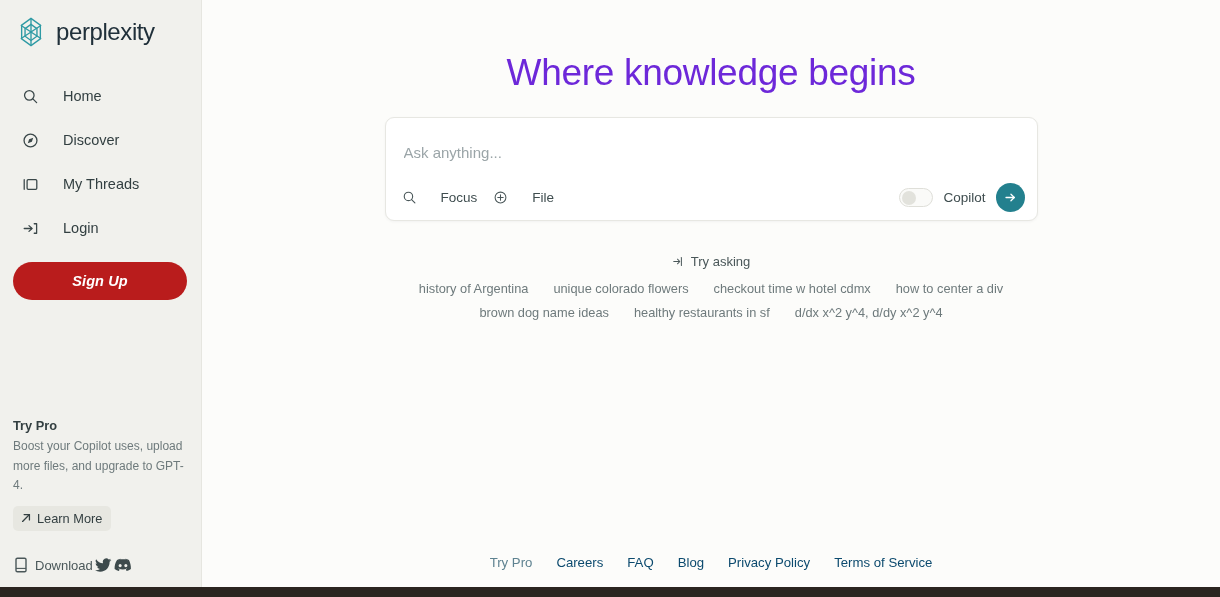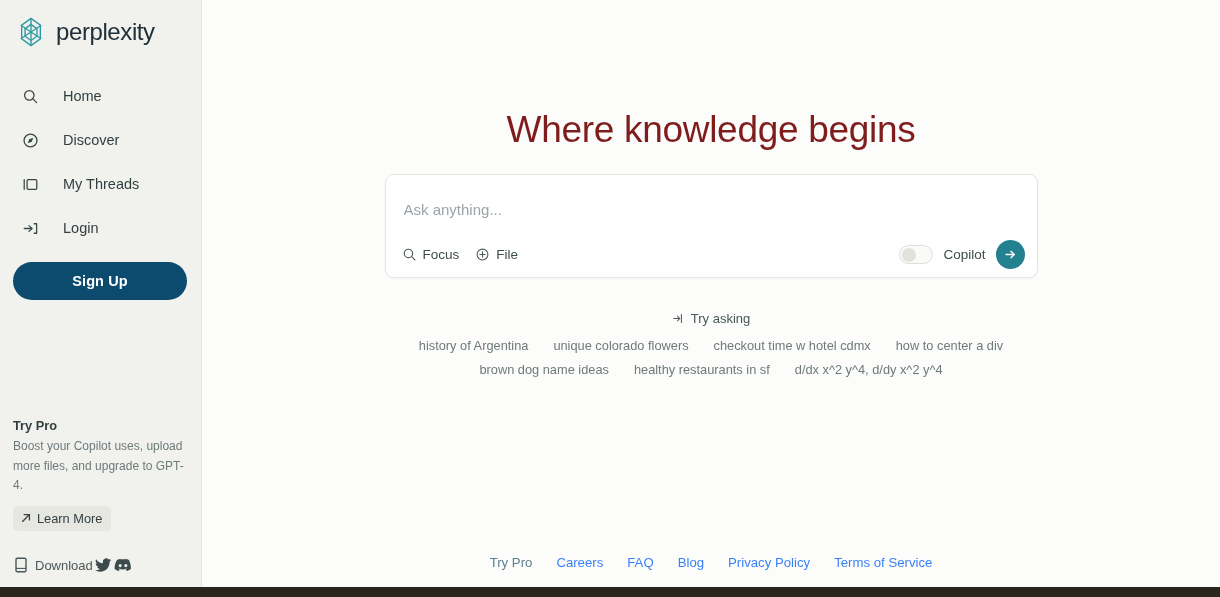--- a/index.html
+++ b/index.html
@@ -91,29 +91,30 @@
     padding-left: 22px;
     cursor: pointer;
   }
   .nav-item .ico { width: 17px; height: 17px; flex: 0 0 17px; display: block; }
   .nav-label { font-size: 14.5px; color: #323F41; }
 
   .signup-btn {
     margin: 12px 0 0 13px;
     width: 174px;
     height: 38px;
-    background: #0c4a6e;
+    background: #b91c1c;
     color: #FFFFFF;
     border: none;
     border-radius: 19px;
     font-family: "Liberation Sans", sans-serif;
     font-size: 14.5px;
     font-weight: 700;
     cursor: pointer;
     letter-spacing: 0.1px;
+    font-style: italic;
   }
 
   .try-pro {
     position: absolute;
     left: 13px;
     top: 418px;
     width: 176px;
   }
   .try-pro-title {
     font-size: 12.8px;
@@ -162,24 +163,24 @@
     flex: 1;
     height: 587px;
     background: #FCFCFA;
     position: relative;
     display: flex;
     flex-direction: column;
     align-items: center;
   }
 
   .headline {
-    margin-top: 108px;
+    margin-top: 51px;
     font-size: 37px;
     font-weight: 400;
-    color: #7f1d1d;
+    color: #6d28d9;
     letter-spacing: -0.3px;
     line-height: 44px;
   }
 
   .search-box {
     margin-top: 22px;
     width: 653px;
     height: 104px;
     background: #FFFFFF;
     border: 1px solid #E7E7E2;
@@ -207,21 +208,21 @@
     left: 0; right: 0; bottom: 0;
     height: 46px;
     display: flex;
     align-items: center;
     padding: 0 12px 0 16px;
   }
   .sf-left { display: flex; align-items: center; gap: 16px; }
   .chip-btn {
     display: flex;
     align-items: center;
-    gap: 6px;
+    gap: 24px;
     background: transparent;
     border: none;
     cursor: pointer;
     font-family: "Liberation Sans", sans-serif;
     padding: 0;
   }
   .chip-label { font-size: 13.5px; color: #3F4D4F; }
   .sf-right {
     margin-left: auto;
     display: flex;
@@ -283,21 +284,21 @@
   .footer {
     position: absolute;
     bottom: 17px;
     left: 0; right: 0;
     display: flex;
     justify-content: center;
     gap: 24px;
   }
   .footer-link {
     font-size: 13.2px;
-    color: #3b82f6;
+    color: #0c4a6e;
     cursor: pointer;
     white-space: nowrap;
   }
   .footer-link.accent { color: #5E8290; }
 
   .bottom-strip {
     position: absolute;
     left: 0; bottom: 0;
     width: 1220px;
     height: 10px;

